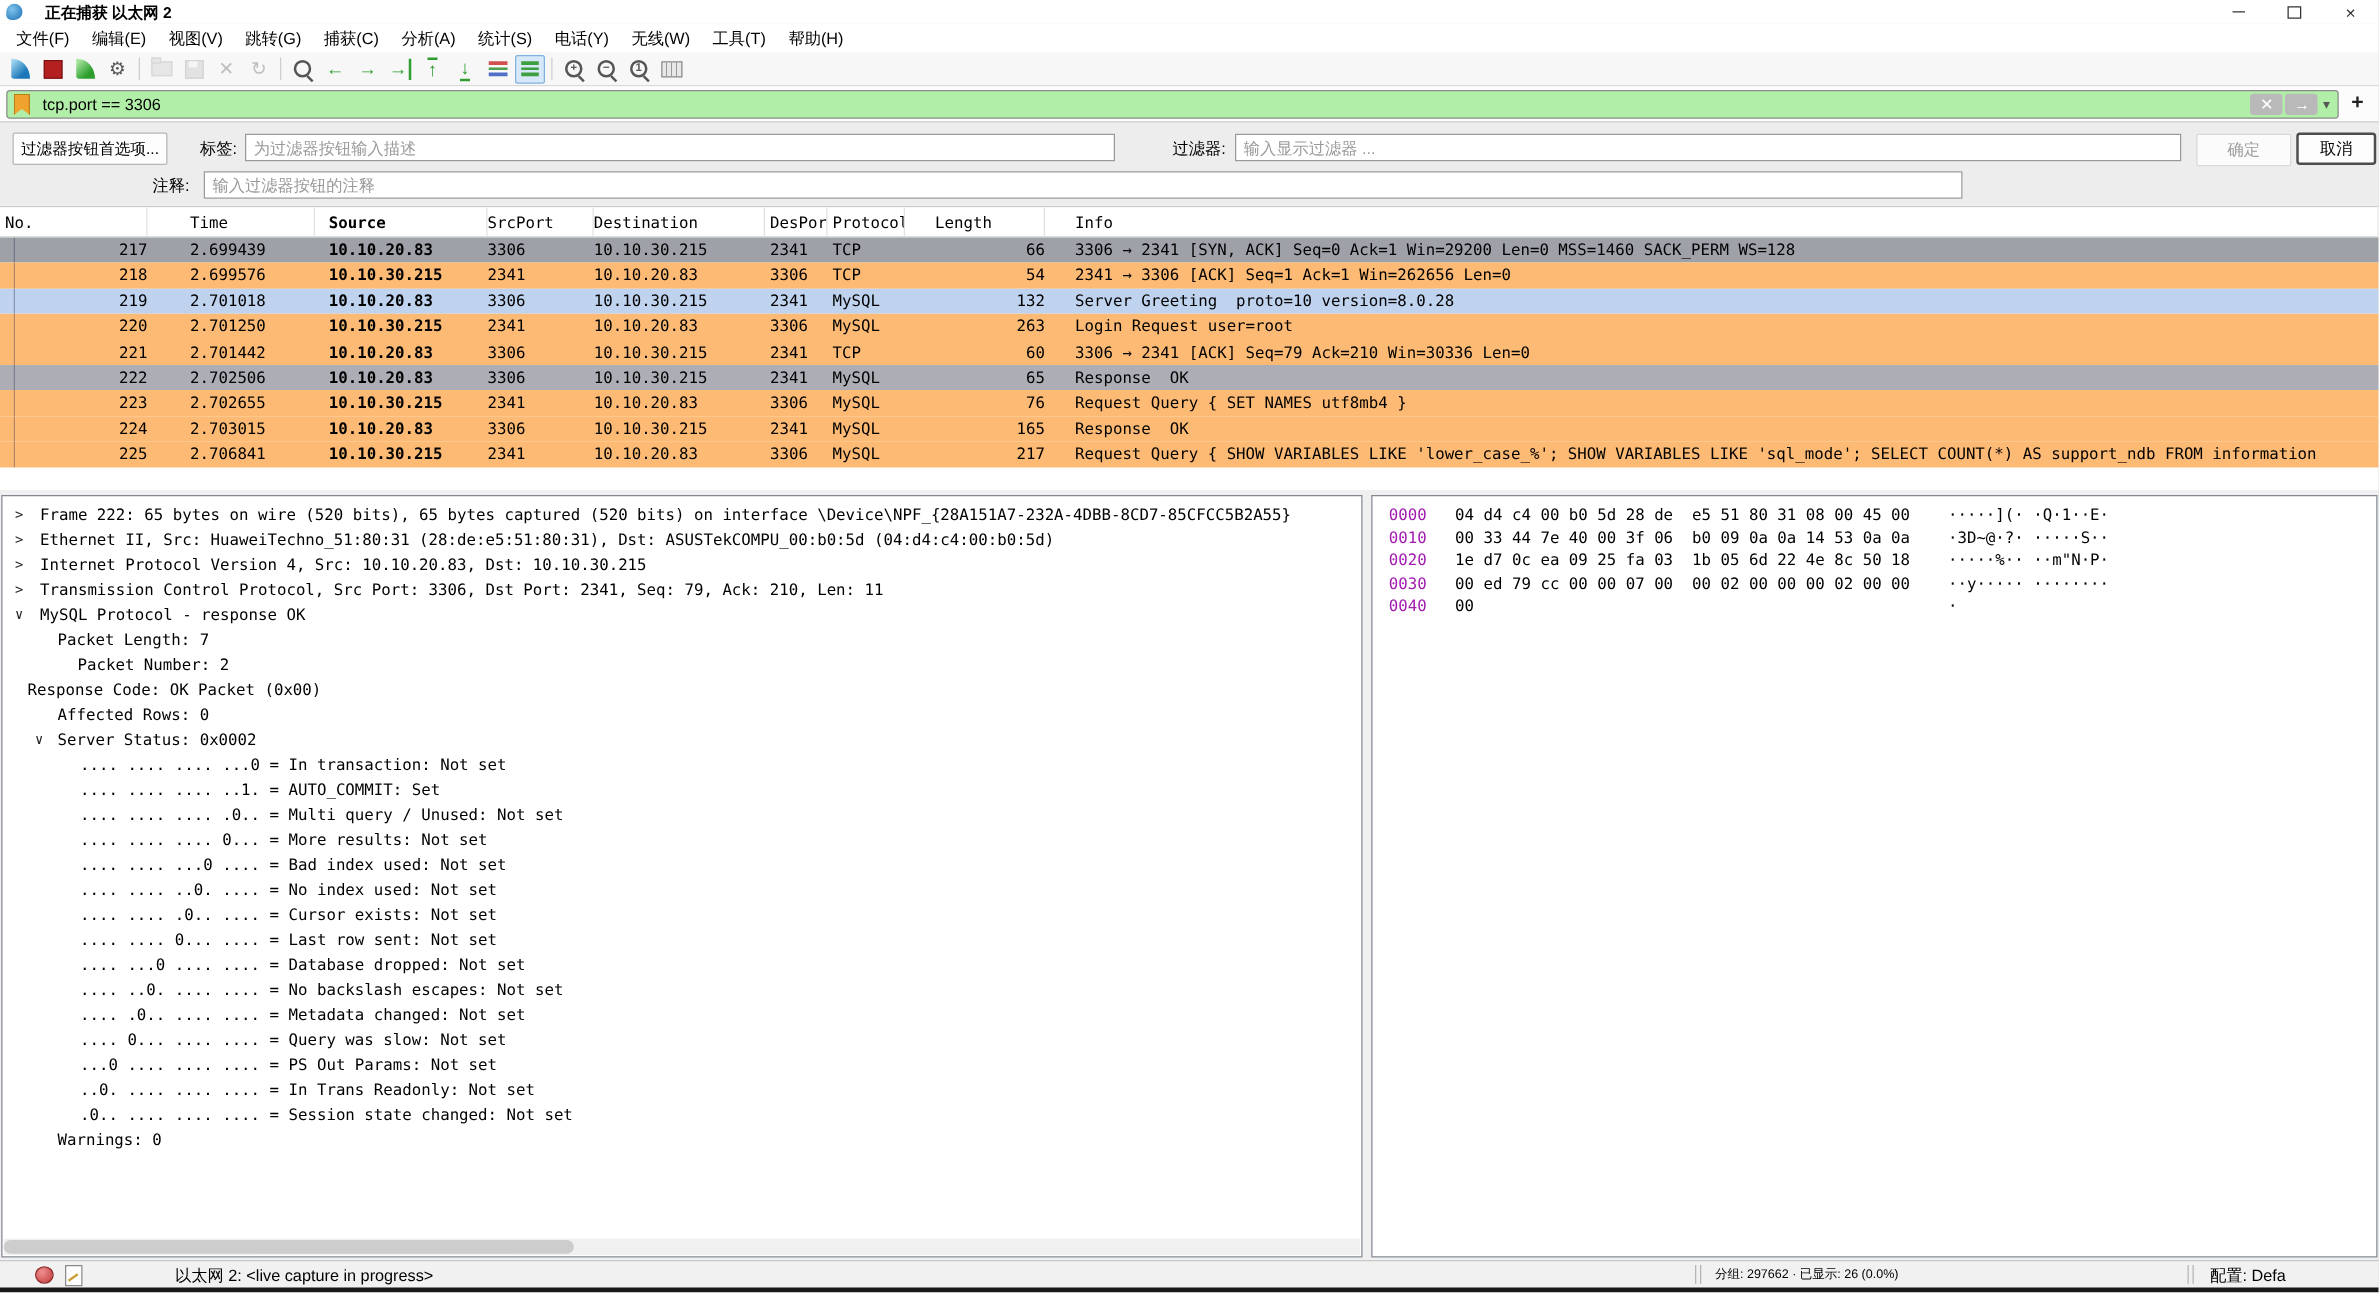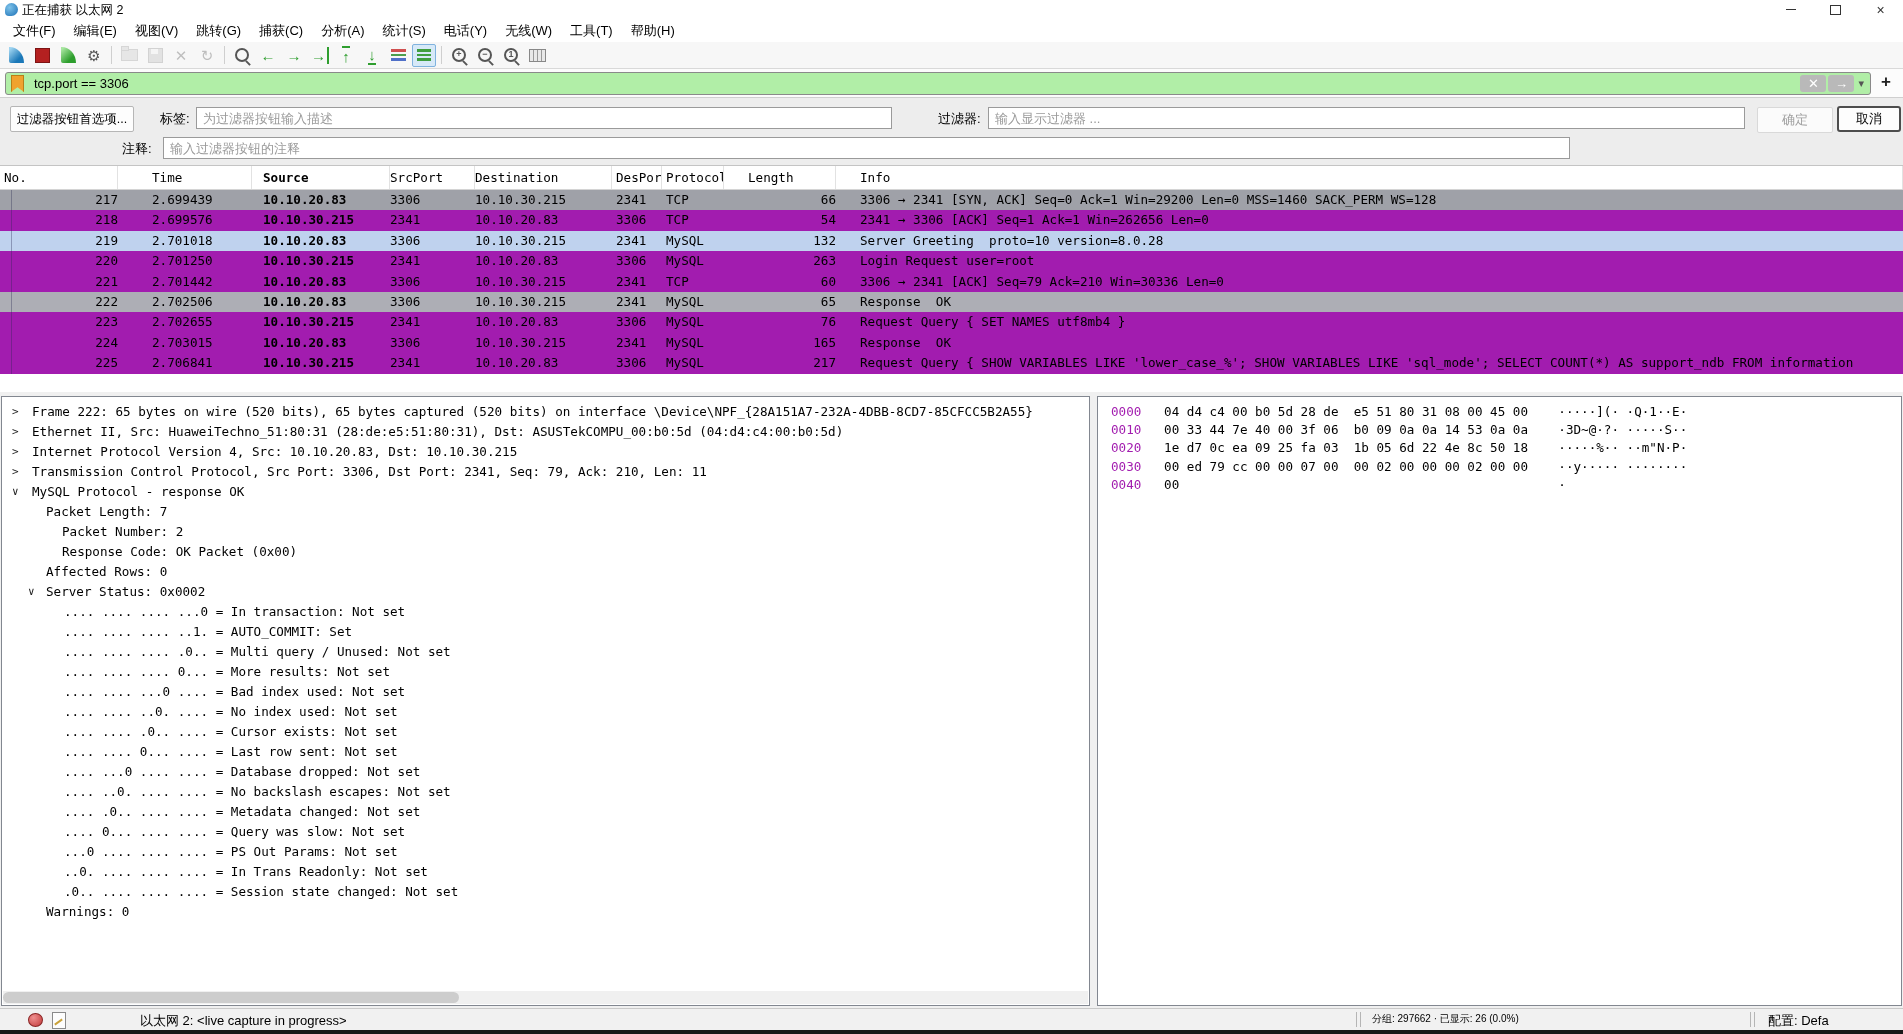--- a/index.html
+++ b/index.html
@@ -4,21 +4,21 @@
 <style>
   html,body{margin:0;padding:0;background:#d8d8d8;}
   #app{position:relative;width:1903px;height:1034px;background:#f0f0f0;overflow:hidden;
        font-family:"Liberation Sans","DejaVu Sans",sans-serif;font-size:13px;color:#000;}
   .mono{font-family:"DejaVu Sans Mono","Liberation Mono",monospace;}
 
   
   .titlebar{position:absolute;left:0;top:0;width:100%;height:19px;background:#ffffff;border-bottom:1px solid #e8e8e8;}
   .appicon{position:absolute;left:5px;top:3px;width:13px;height:13px;border-radius:50% 50% 50% 4px;
            background:radial-gradient(circle at 35% 35%,#7ec3ea,#1b6fb5);}
-  .wtitle{position:absolute;left:22px;top:2px;font-size:12.5px;}
+  .wtitle{position:absolute;left:36px;top:2px;font-size:12.5px;font-weight:bold;}
   .wbtns{position:absolute;right:0;top:0;height:19px;display:flex;}
   .wbtn{width:45px;height:19px;display:flex;align-items:center;justify-content:center;color:#333;}
   .wbtn .min{width:10px;height:0;border-top:1px solid #333;}
   .wbtn .max{width:9px;height:8px;border:1px solid #333;}
   .wbtn.close{font-size:14px;line-height:1;}
 
   
   .menubar{position:absolute;left:0;top:19px;width:100%;height:23px;background:#ffffff;display:flex;align-items:center;padding-left:4px;box-sizing:border-box;}
   .menu-item{padding:2px 9px;font-size:13px;}
 
@@ -91,21 +91,21 @@
   .prow .pc.no:before{content:"";position:absolute;left:11px;top:0;bottom:0;width:1px;background:rgba(40,40,80,.35);}
   .pc.time{padding-left:34px;}
   .pc.src{padding-left:11px;font-weight:bold;}
   .pc.dport{padding-left:4px;}
   .pc.proto{padding-left:4px;}
   .pc.len{text-align:right;}
   .phead .pc.len{text-align:left;padding-left:24px;}
   .pc.info{padding-left:24px;}
   .c-syn{background:#9fa1a8;}
   .c-sel{background:#adaeb5;}
-  .c-lav{background:#a21caf;}
+  .c-lav{background:#fdba74;}
   .c-blue{background:#bfd2ee;}
 
   
   .dpane{position:absolute;left:1px;top:396px;width:1089px;height:610px;background:#fff;border:1px solid #828790;box-sizing:border-box;overflow:hidden;}
   .dline{position:relative;height:20px;line-height:20px;font-size:12.6px;white-space:pre;}
   .dlines{padding-top:5px;}
   .darrow{position:absolute;top:0;font-size:11px;color:#222;}
   .hscroll{position:absolute;left:1px;bottom:1px;width:1085px;height:13px;background:#f0f0f0;}
   .hthumb{position:absolute;left:0;top:1px;height:11px;width:42%;background:#cdcdcd;border-radius:6px;}
 
@@ -273,21 +273,21 @@
 
   <div class="dpane mono">
     <div class="dlines" id="dlines">
         <div class="dline" style="padding-left: 30px;"><span class="darrow" style="left: 10px;">&gt;</span>Frame 222: 65 bytes on wire (520 bits), 65 bytes captured (520 bits) on interface \Device\NPF_{28A151A7-232A-4DBB-8CD7-85CFCC5B2A55}</div>
         <div class="dline" style="padding-left: 30px;"><span class="darrow" style="left: 10px;">&gt;</span>Ethernet II, Src: HuaweiTechno_51:80:31 (28:de:e5:51:80:31), Dst: ASUSTekCOMPU_00:b0:5d (04:d4:c4:00:b0:5d)</div>
         <div class="dline" style="padding-left: 30px;"><span class="darrow" style="left: 10px;">&gt;</span>Internet Protocol Version 4, Src: 10.10.20.83, Dst: 10.10.30.215</div>
         <div class="dline" style="padding-left: 30px;"><span class="darrow" style="left: 10px;">&gt;</span>Transmission Control Protocol, Src Port: 3306, Dst Port: 2341, Seq: 79, Ack: 210, Len: 11</div>
         <div class="dline" style="padding-left: 30px;"><span class="darrow" style="left: 10px;">∨</span>MySQL Protocol - response OK</div>
         <div class="dline" style="padding-left: 44px;">Packet Length: 7</div>
         <div class="dline" style="padding-left: 60px;">Packet Number: 2</div>
-        <div class="dline" style="padding-left: 60px;">Response Code: OK Packet (0x00)</div>
+        <div class="dline" style="padding-left: 20px;">Response Code: OK Packet (0x00)</div>
         <div class="dline" style="padding-left: 44px;">Affected Rows: 0</div>
         <div class="dline" style="padding-left: 44px;"><span class="darrow" style="left: 26px;">∨</span>Server Status: 0x0002</div>
         <div class="dline" style="padding-left: 62px;">.... .... .... ...0 = In transaction: Not set</div>
         <div class="dline" style="padding-left: 62px;">.... .... .... ..1. = AUTO_COMMIT: Set</div>
         <div class="dline" style="padding-left: 62px;">.... .... .... .0.. = Multi query / Unused: Not set</div>
         <div class="dline" style="padding-left: 62px;">.... .... .... 0... = More results: Not set</div>
         <div class="dline" style="padding-left: 62px;">.... .... ...0 .... = Bad index used: Not set</div>
         <div class="dline" style="padding-left: 62px;">.... .... ..0. .... = No index used: Not set</div>
         <div class="dline" style="padding-left: 62px;">.... .... .0.. .... = Cursor exists: Not set</div>
         <div class="dline" style="padding-left: 62px;">.... .... 0... .... = Last row sent: Not set</div>

